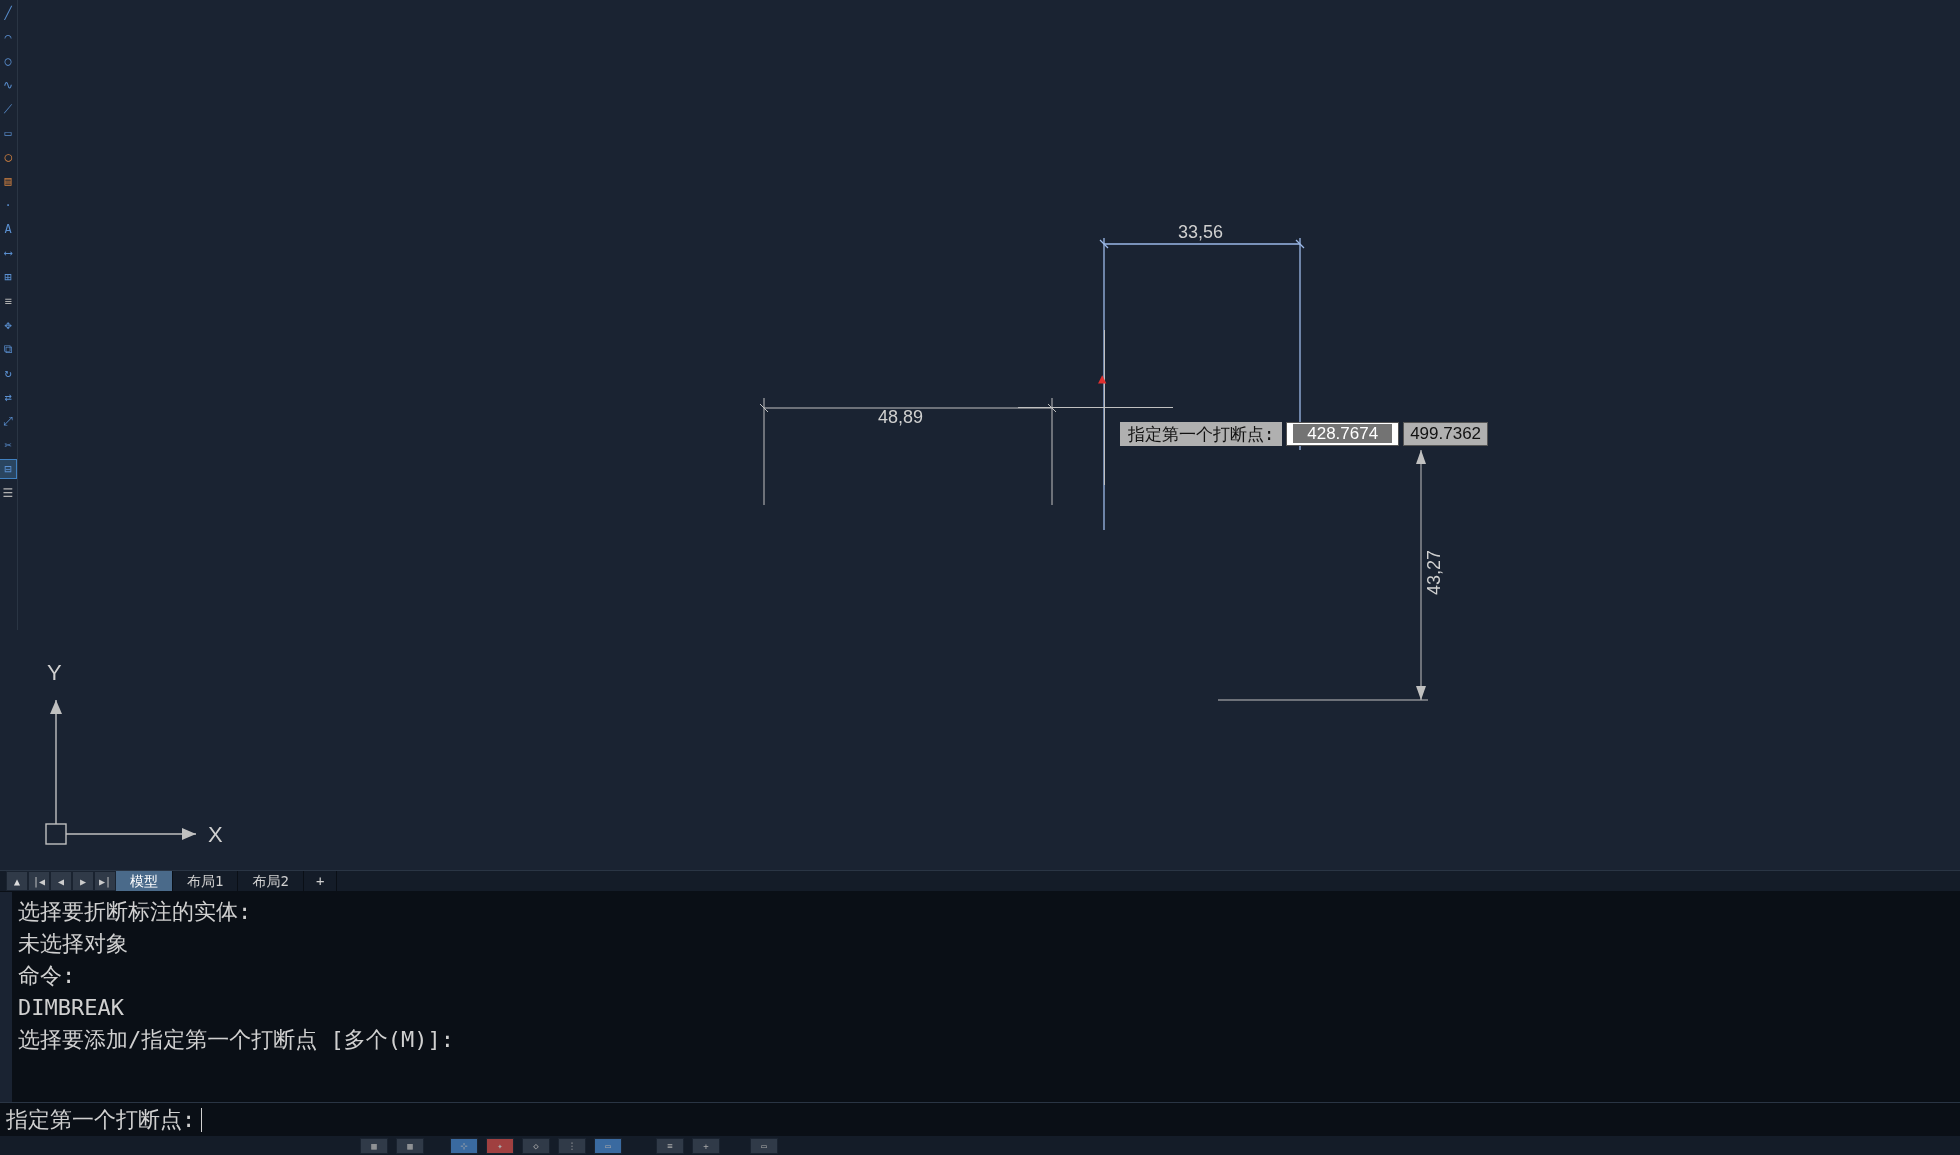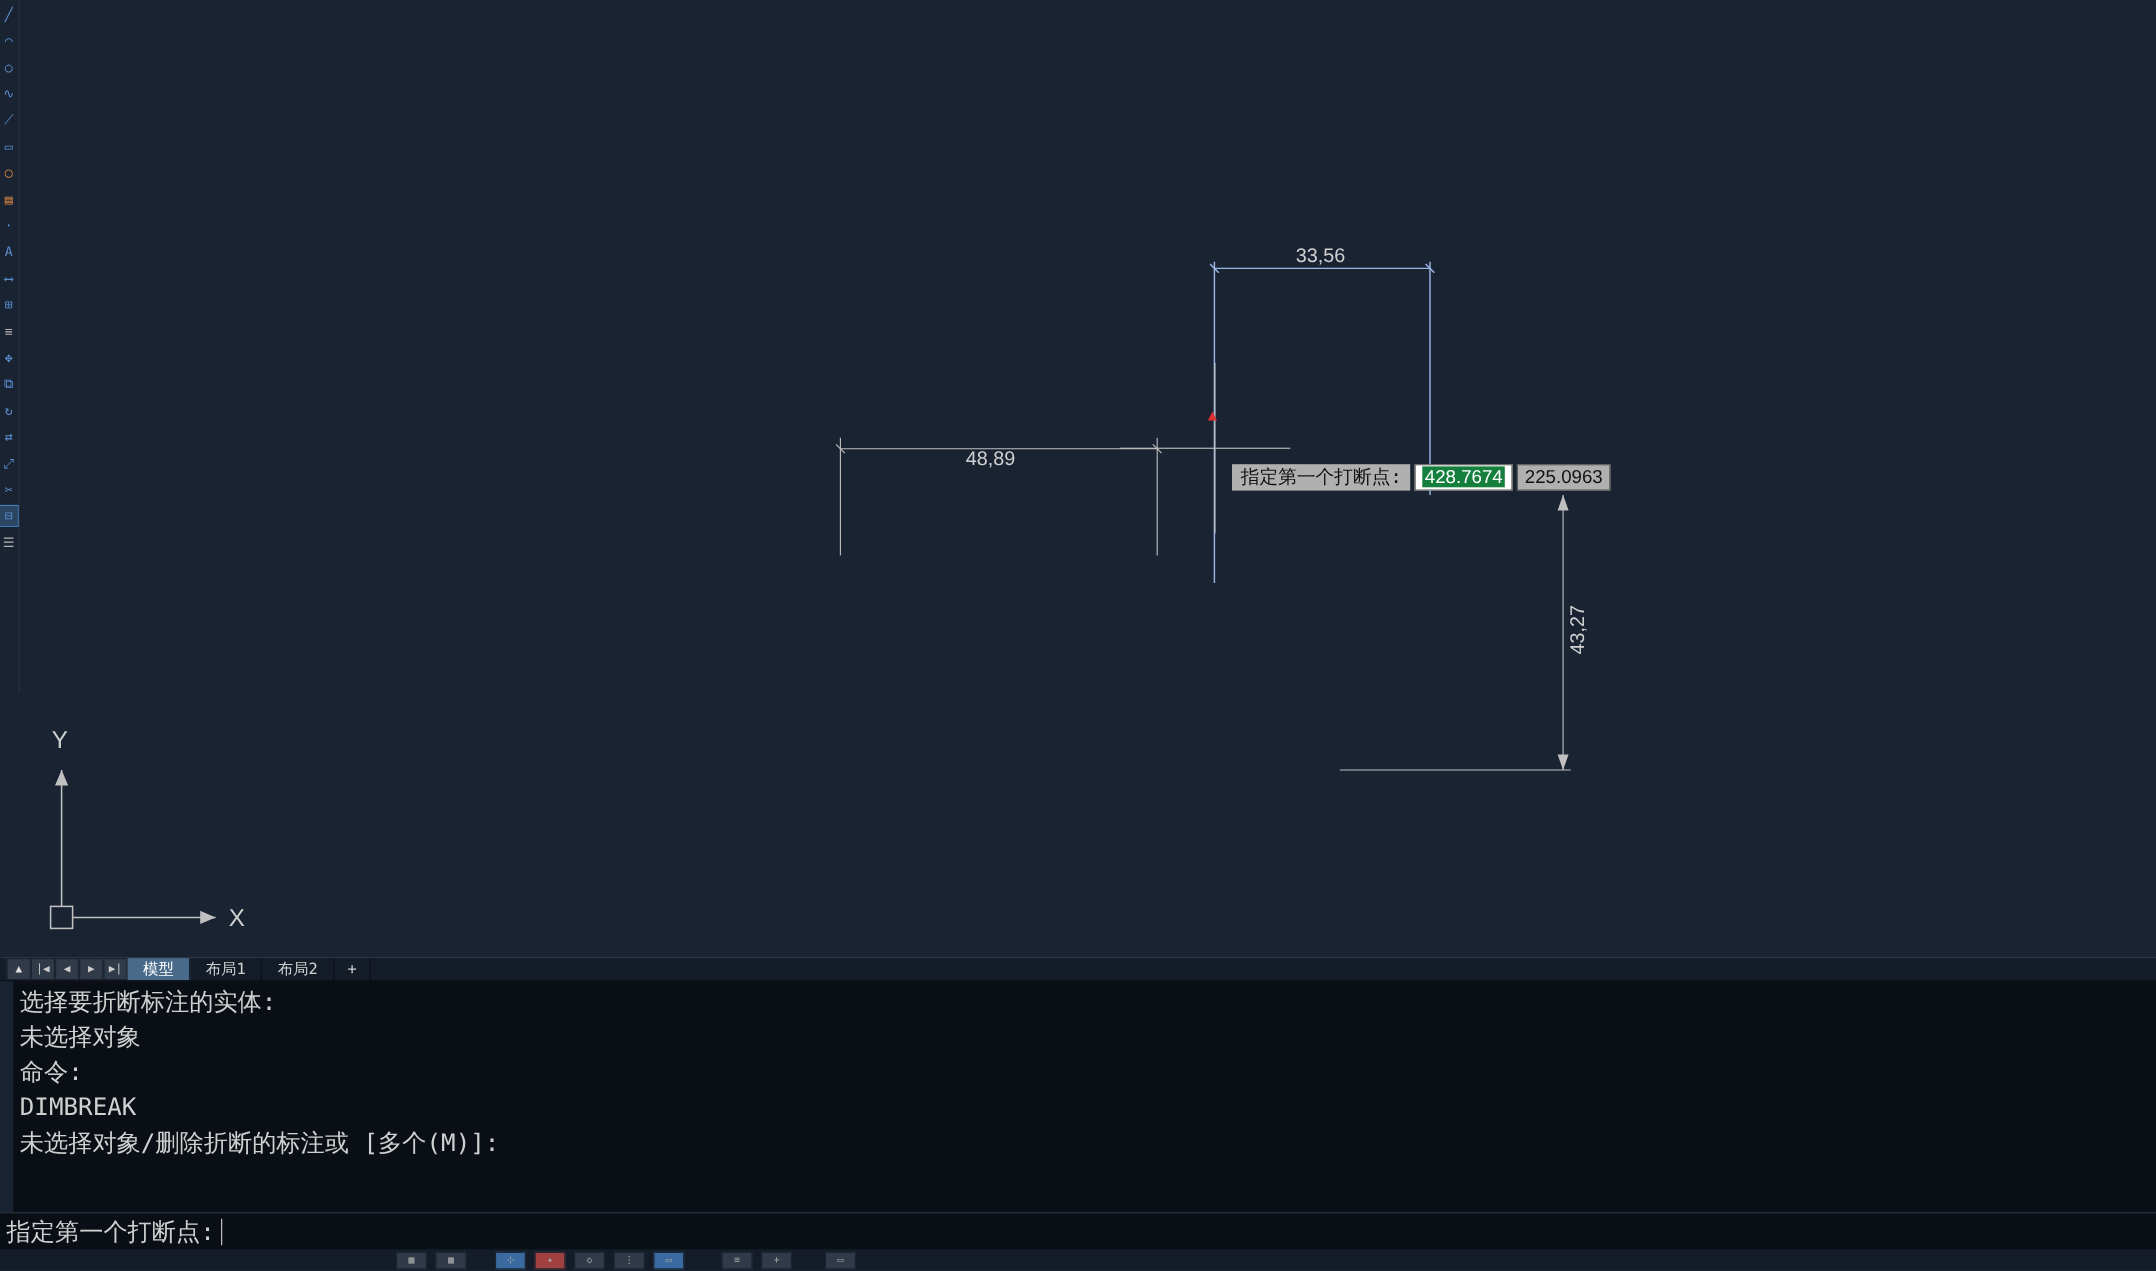--- a/index.html
+++ b/index.html
@@ -98,23 +98,23 @@
     font-size: 17px;
     line-height: 20px;
     border: 1px solid #555;
     font-family: "Arial", sans-serif;
   }
   .dyn-field.active {
     background: #ffffff;
     color: #fff;
   }
   .dyn-field.active span {
-    background: #15803d;
+    background: #737373;
     color: #fff;
-    padding: 0 2px;
+    padding: 0 14px;
   }
   .dyn-field.inactive {
     background: #b0b0b0;
     color: #111;
   }
 
   
   .cursor-marker {
     position: absolute;
     z-index: 65;
@@ -317,42 +317,42 @@
     <div class="dim-label" style="left:29px; top:660px; font-size:22px;">Y</div>
 
     <div class="crosshair-h" style="top:407px; left:1000px; width:155px;"></div>
     <div class="crosshair-v" style="left:1086px; top:330px; height:155px;"></div>
 
     <div class="cursor-marker" style="left:1080px; top:370px;">▲</div>
 
     <div class="dyn-input" style="left:1102px; top:422px;">
       <div class="dyn-prompt">指定第一个打断点:</div>
       <div class="dyn-field active"><span>428.7674</span></div>
-      <div class="dyn-field inactive">225.0963</div>
+      <div class="dyn-field inactive">499.7362</div>
     </div>
   </div>
 
   <div class="tabs">
     <div class="tab-scroll tab-nav-first" style="color:#ddd;">▲</div>
     <div class="tab-scroll">|◀</div>
     <div class="tab-scroll">◀</div>
     <div class="tab-scroll">▶</div>
     <div class="tab-scroll">▶|</div>
     <div class="tab active">模型</div>
     <div class="tab">布局1</div>
     <div class="tab">布局2</div>
     <div class="tab" style="padding:0 12px;">+</div>
   </div>
 
   <div class="cmd-history">
     <div class="line">选择要折断标注的实体:</div>
     <div class="line">未选择对象</div>
     <div class="line">命令:</div>
     <div class="line">DIMBREAK</div>
-    <div class="line">未选择对象/删除折断的标注或 [多个(M)]:</div>
+    <div class="line">选择要添加/指定第一个打断点 [多个(M)]:</div>
   </div>
 
   <div class="cmd-input">
     <span>指定第一个打断点:</span>
     <span class="cursor"></span>
   </div>
 
   <div class="status-bar">
     <div class="status-btn">▦</div>
     <div class="status-btn">▦</div>

